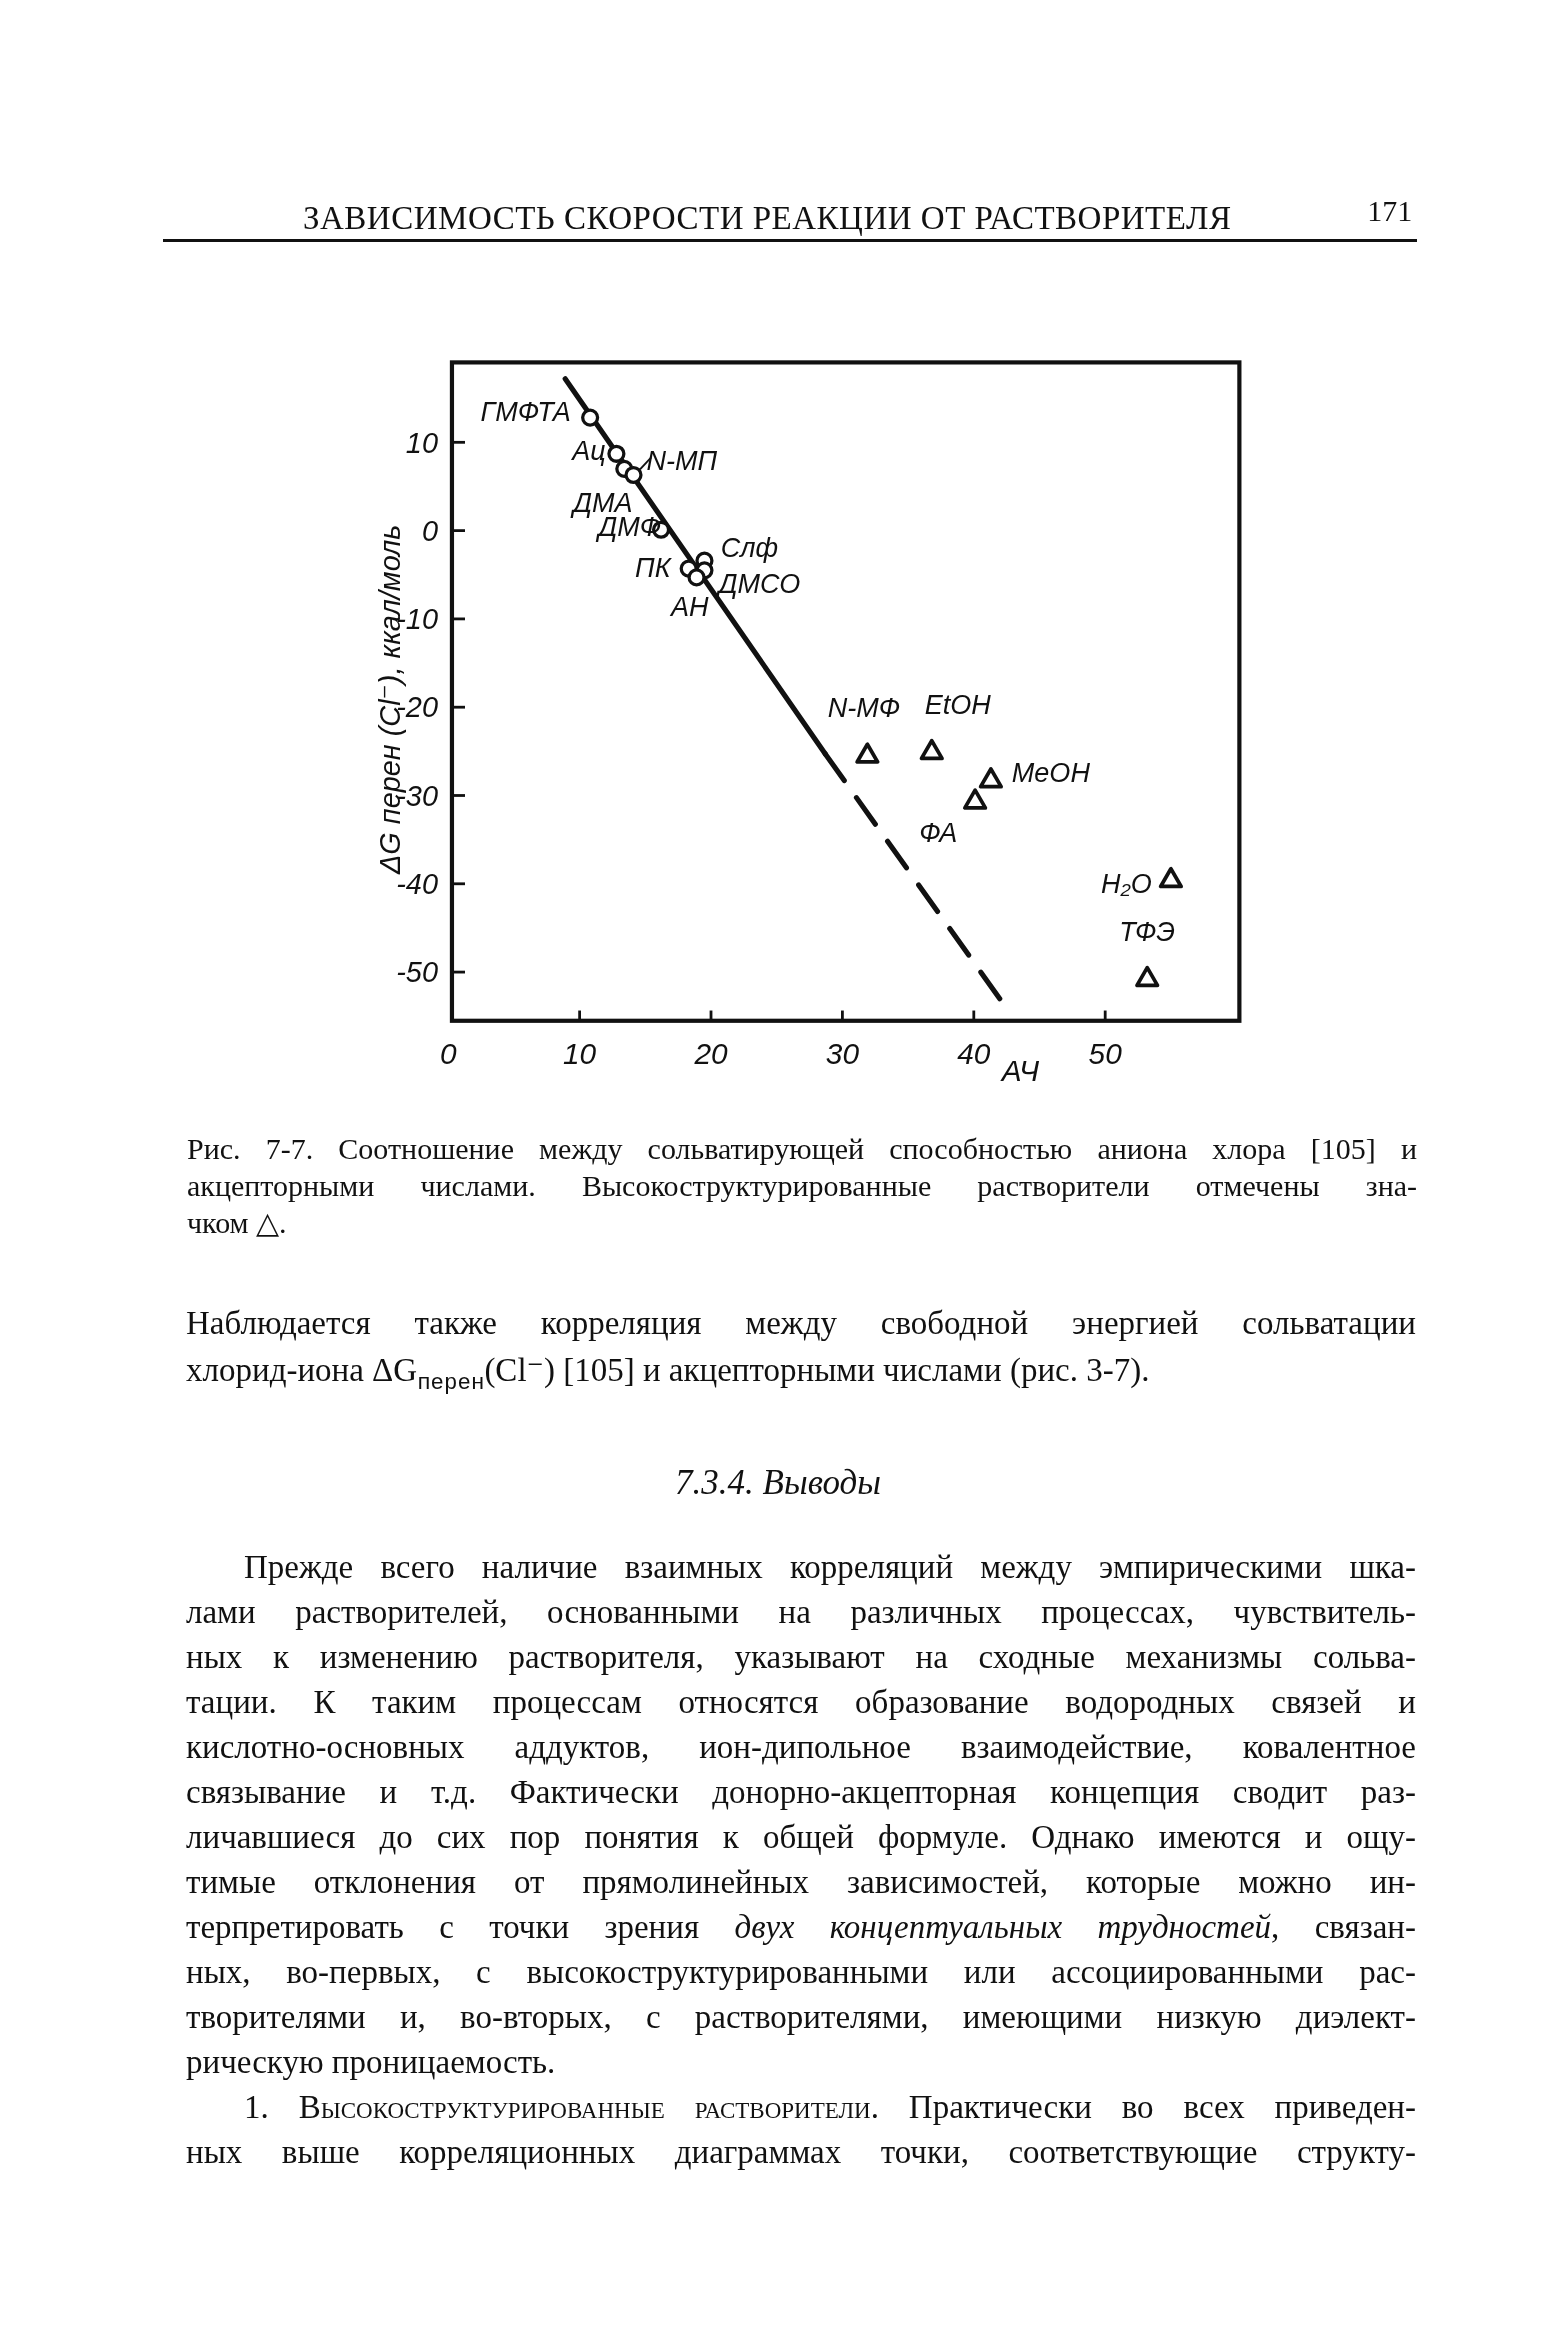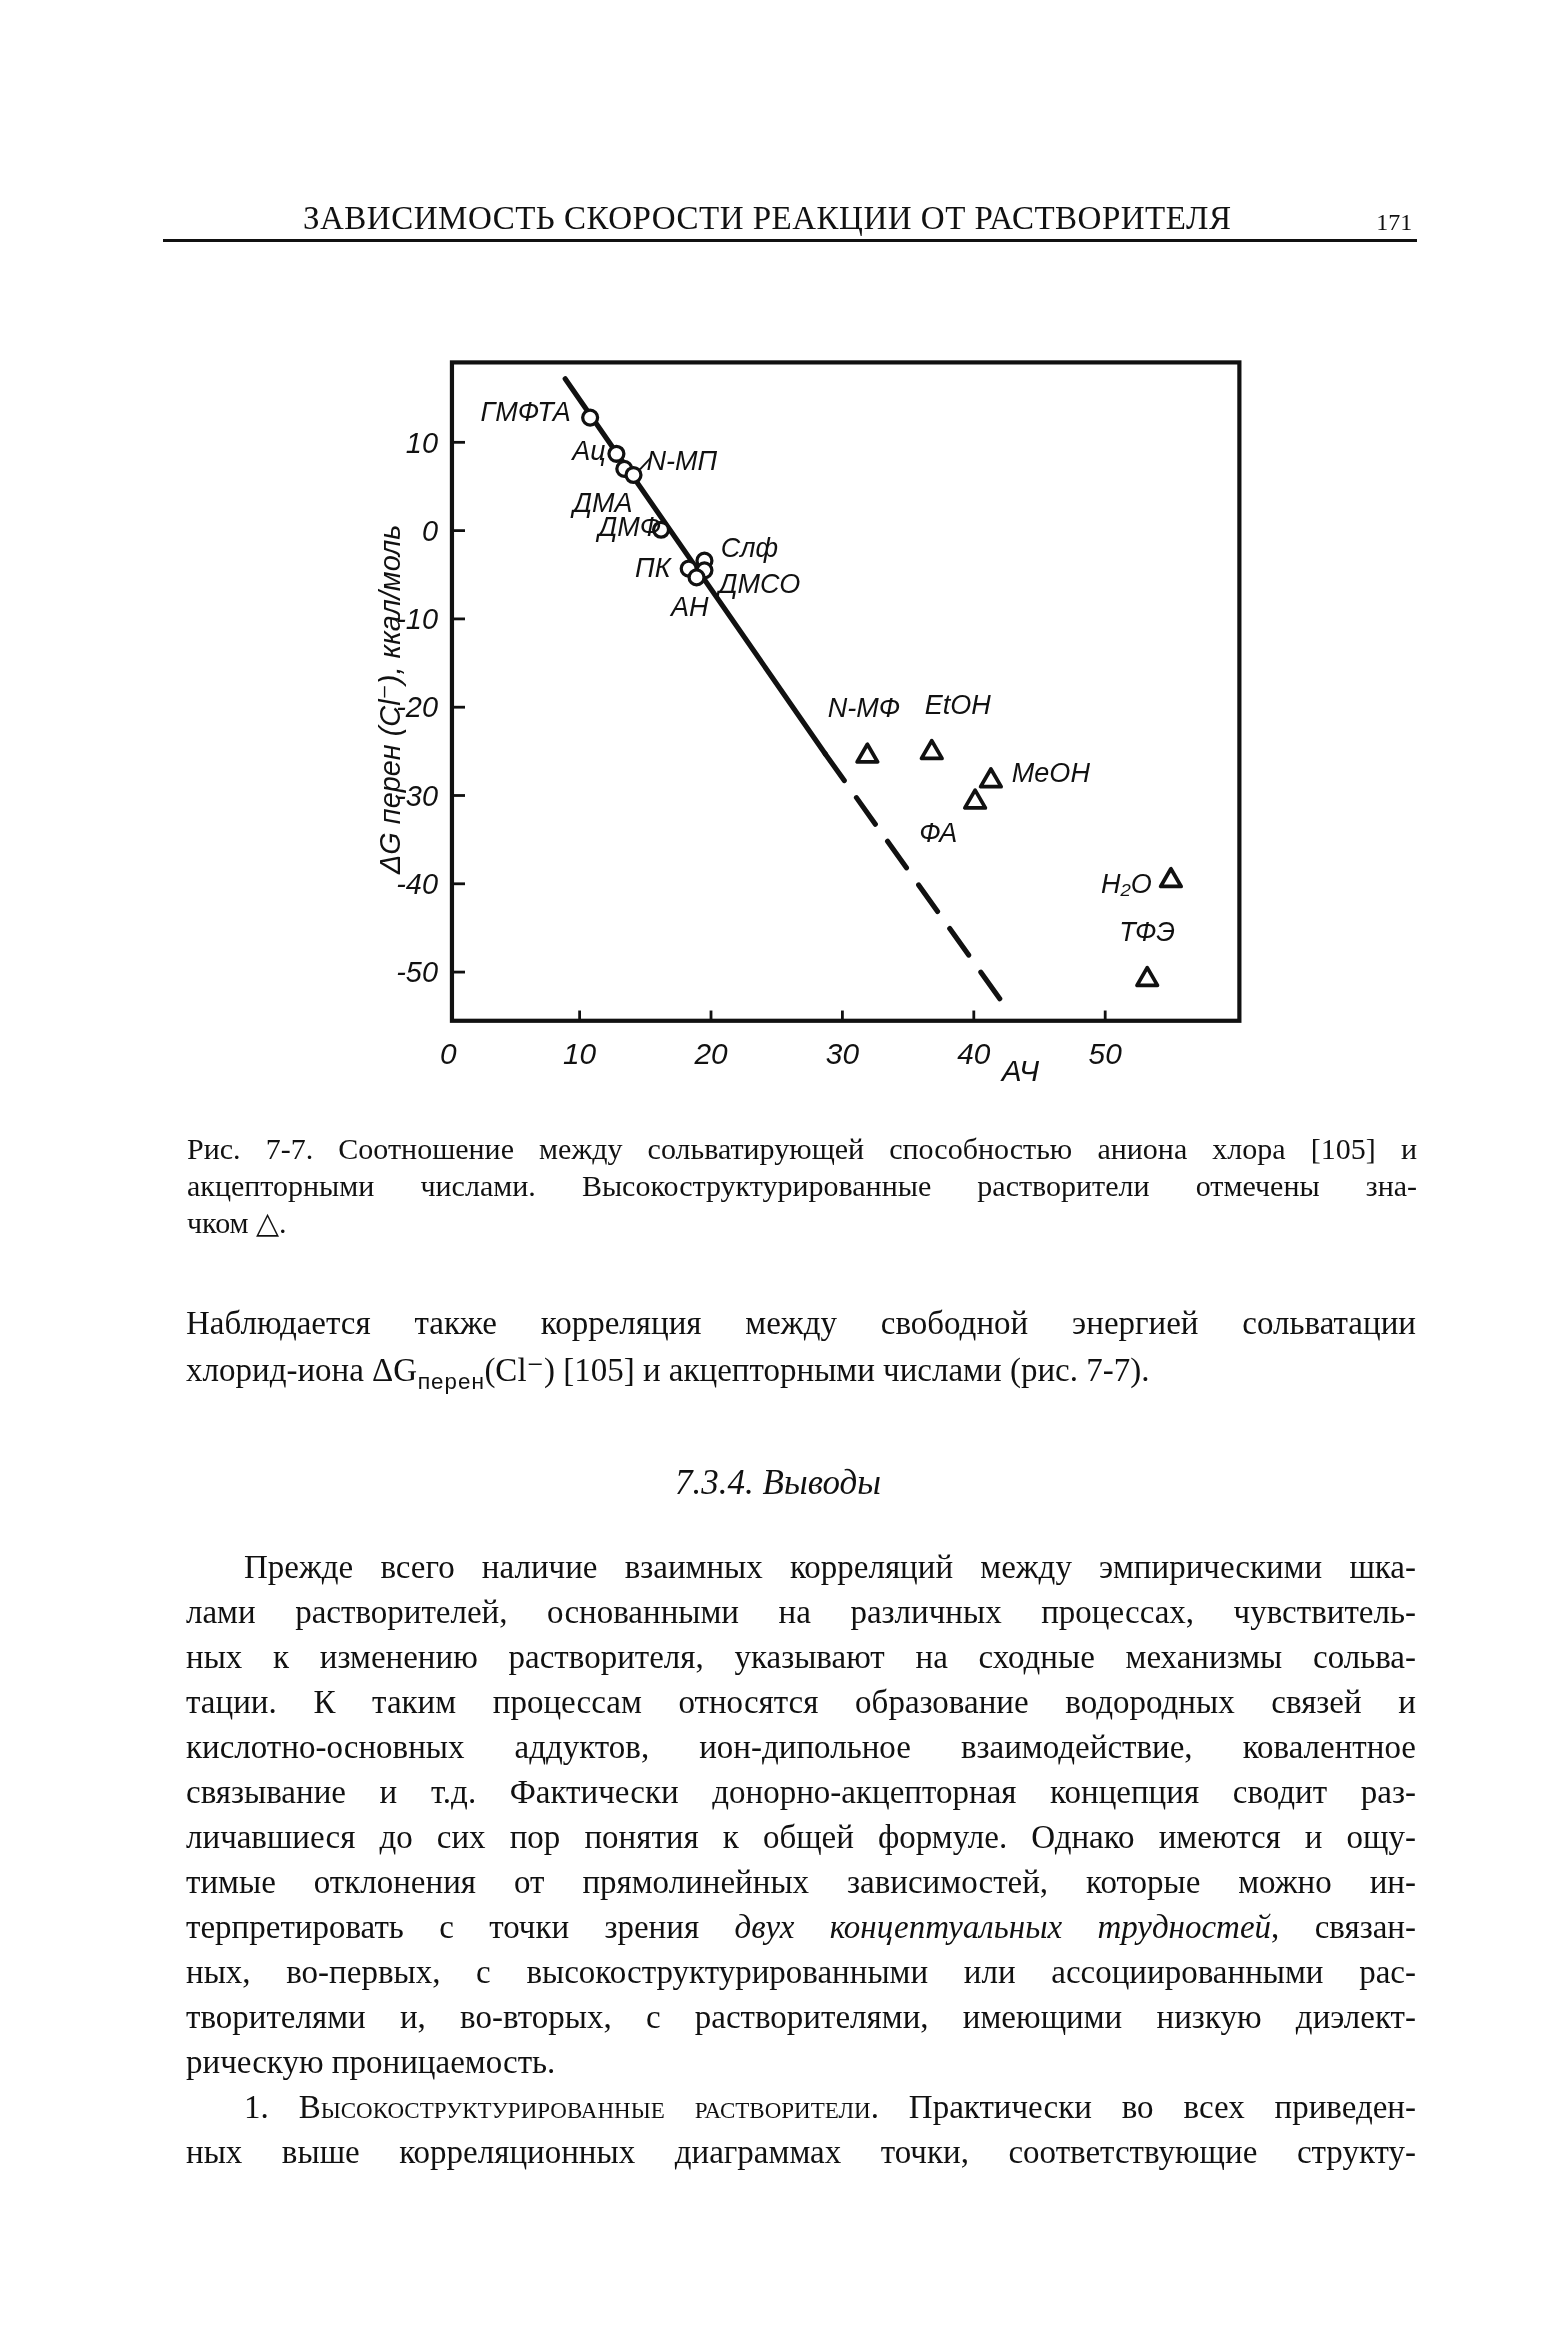--- a/index.html
+++ b/index.html
@@ -1,20 +1,20 @@
 <!DOCTYPE html>
 <html style="font-size:7.5px"><head>
 <meta charset="utf-8">
 <style>
   html, body { margin:0; padding:0; background:#ffffff; }
   body { width:1566px; height:2342px; position:relative; overflow:hidden; color:#111; font-family:"Liberation Serif","DejaVu Serif",serif; }
   .abs { position:absolute; }
   .running-head { left:163px; top:191px; width:1254px; height:51px; }
   .running-head .title { position:absolute; left:140px; top:9.3px; font-size:33px; letter-spacing:0.5px; white-space:nowrap; }
-  .running-head .pagenum { position:absolute; right:4.7px; top:18px; font-size:24px; }
+  .running-head .pagenum { position:absolute; right:4.7px; top:3px; font-size:30px; }
   .running-head .rule { position:absolute; left:0; right:0; bottom:0; height:2.8px; background:#111; }
   .chart { left:0; top:0; width:1566px; height:1119px; }
   .caption { left:187px; top:1130px; width:1230px; font-size:30px; line-height:37px; text-align:justify; }
   .caption .cap-line { display:block; text-align:justify; text-align-last:justify; }
   .caption .cap-line.last { text-align-last:left; }
   .body-text { left:186px; width:1230px; font-size:33px; line-height:47px; }
   .line { display:block; text-align:justify; text-align-last:justify; white-space:nowrap; }
   .line.last { text-align-last:left; }
   .indent { padding-left:58px; }
   .section-heading { left:0; width:1556px; top:1463px; text-align:center; font-size:35px; font-style:italic; }
@@ -98,21 +98,21 @@
 </svg>
 
 <div class="abs caption">
   <span class="cap-line">Рис. 7-7. Соотношение между сольватирующей способностью аниона хлора [105] и</span>
   <span class="cap-line">акцепторными числами. Высокоструктурированные растворители отмечены зна-</span>
   <span class="cap-line last">чком △.</span>
 </div>
 
 <div class="abs body-text" style="top:1300px;">
   <span class="line">Наблюдается также корреляция между свободной энергией сольватации</span>
-  <span class="line last"><span>хлорид-иона ΔG</span><sub class="s">перен</sub><span>(Cl⁻) [105] и акцепторными числами (рис. 7-7).</span></span>
+  <span class="line last"><span>хлорид-иона ΔG</span><sub class="s">перен</sub><span>(Cl⁻) [105] и акцепторными числами (рис. 3-7).</span></span>
 </div>
 
 <div class="abs section-heading">7.3.4. Выводы</div>
 
 <div class="abs body-text" style="top:1545px; line-height:45px;">
   <span class="line indent">Прежде всего наличие взаимных корреляций между эмпирическими шка-</span>
   <span class="line">лами растворителей, основанными на различных процессах, чувствитель-</span>
   <span class="line">ных к изменению растворителя, указывают на сходные механизмы сольва-</span>
   <span class="line">тации. К таким процессам относятся образование водородных связей и</span>
   <span class="line">кислотно-основных аддуктов, ион-дипольное взаимодействие, ковалентное</span>

